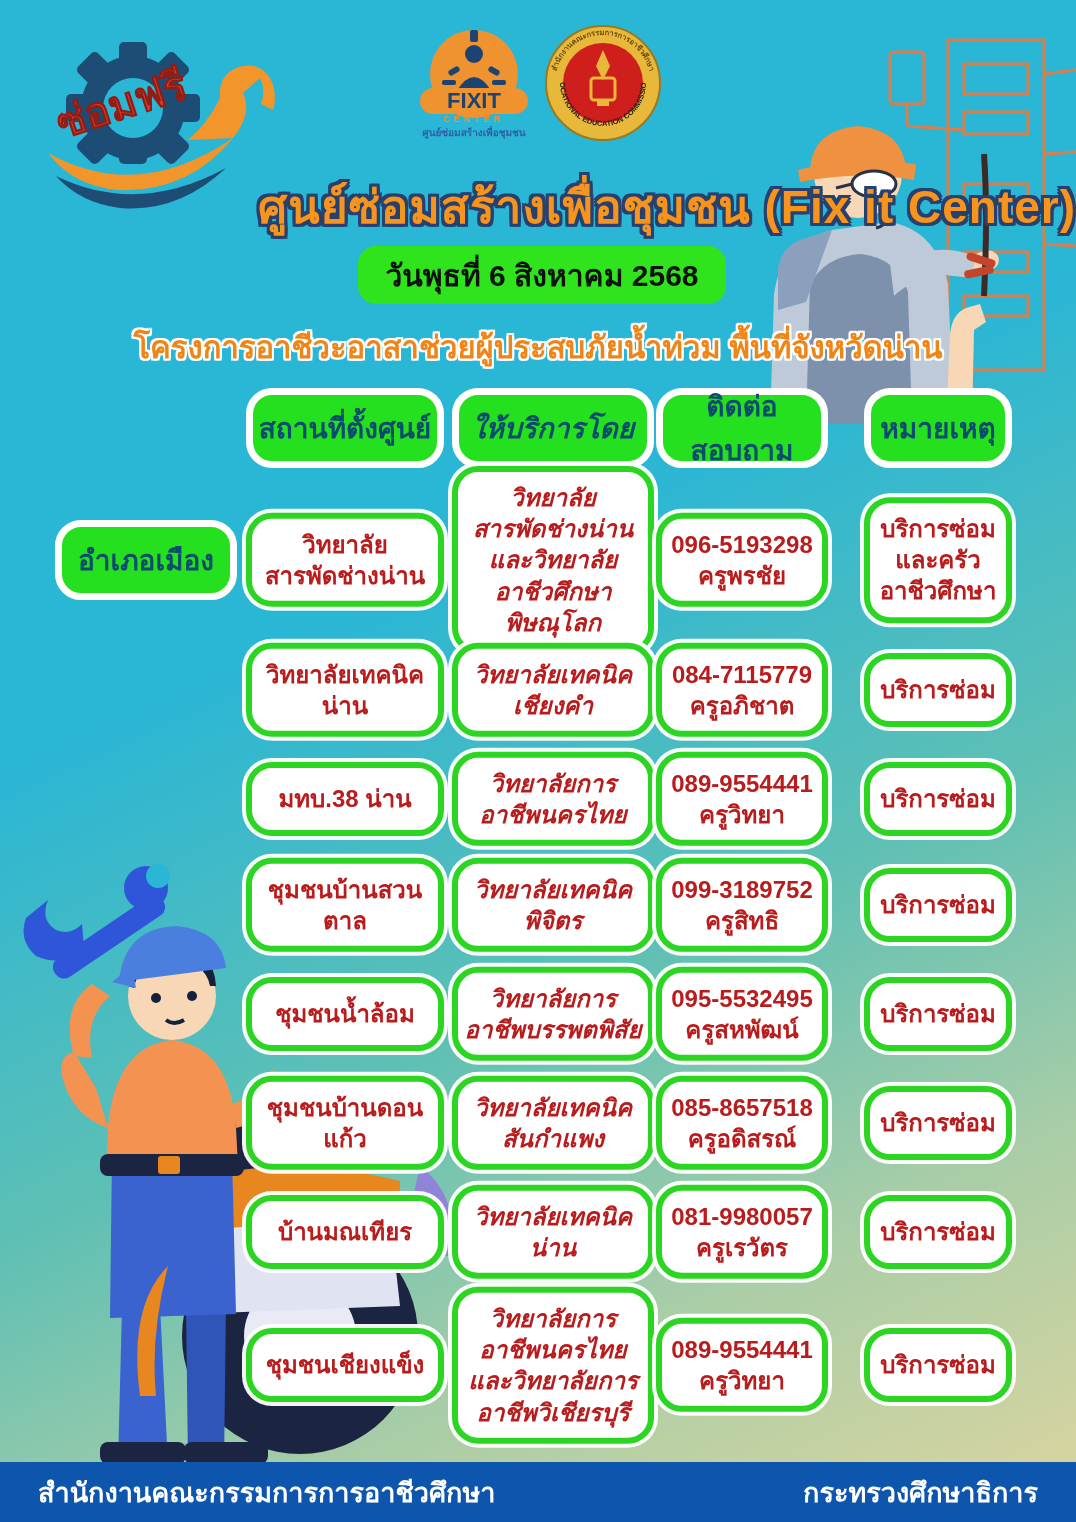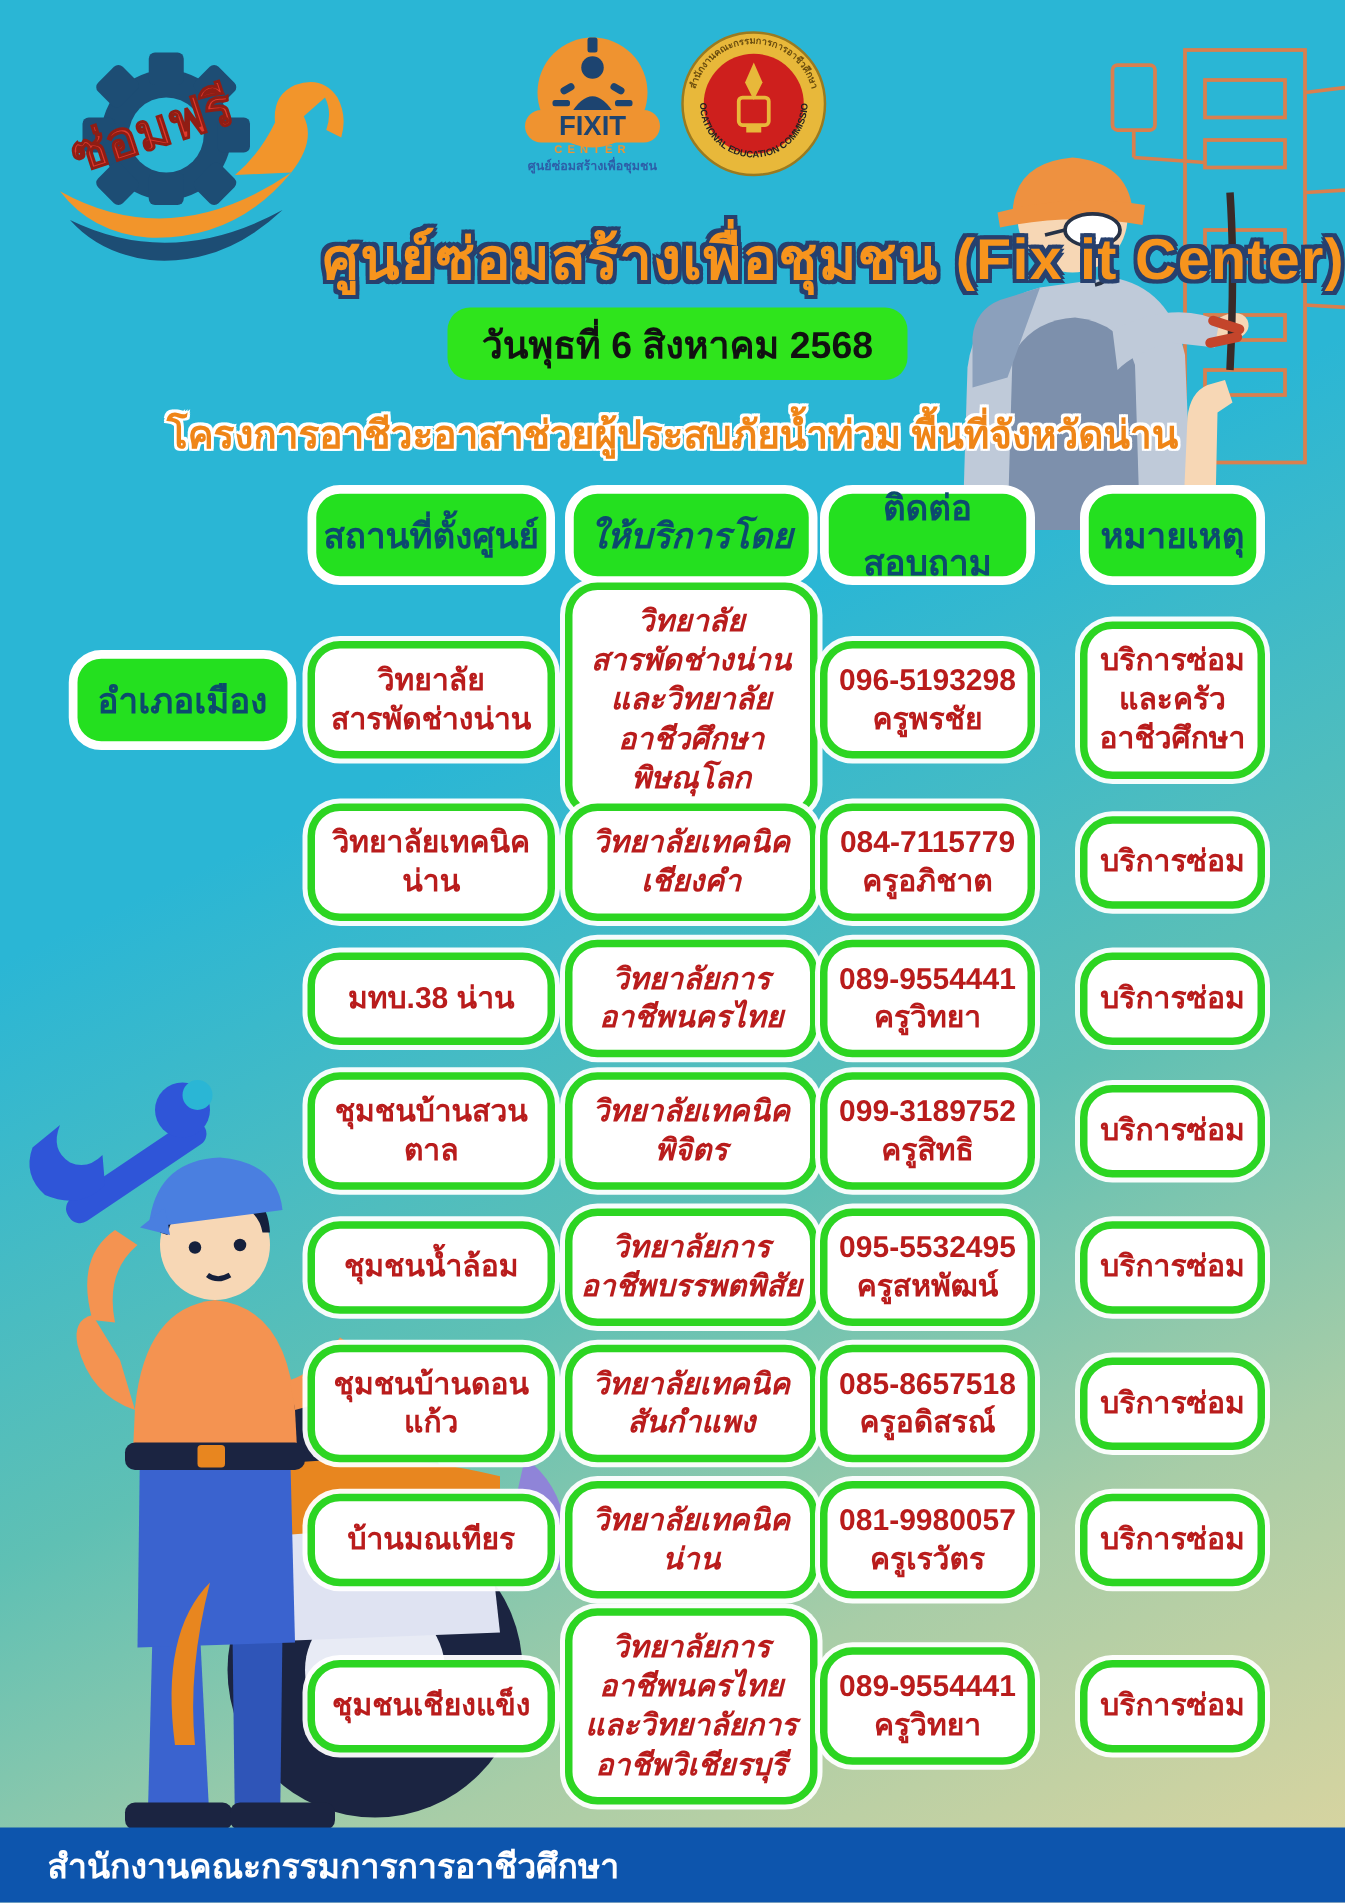--- a/index.html
+++ b/index.html
@@ -279,13 +279,14 @@
 <div class="cell pill-white c-loc r8">ชุมชนเชียงแข็ง</div>
 <div class="cell pill-white c-prov r8">วิทยาลัยการอาชีพนครไทย และวิทยาลัยการอาชีพวิเชียรบุรี</div>
 <div class="cell pill-white c-tel r8">
   <span class="tel-phone">089-9554441</span>
   <span class="tel-name">ครูวิทยา</span>
 </div>
 <div class="cell pill-white c-note r8">บริการซ่อม</div>
 
 <div class="abs footer">
   <span>สำนักงานคณะกรรมการการอาชีวศึกษา</span>
+  <span>กระทรวงศึกษาธิการ</span>
 </div>
 
 </body></html>

